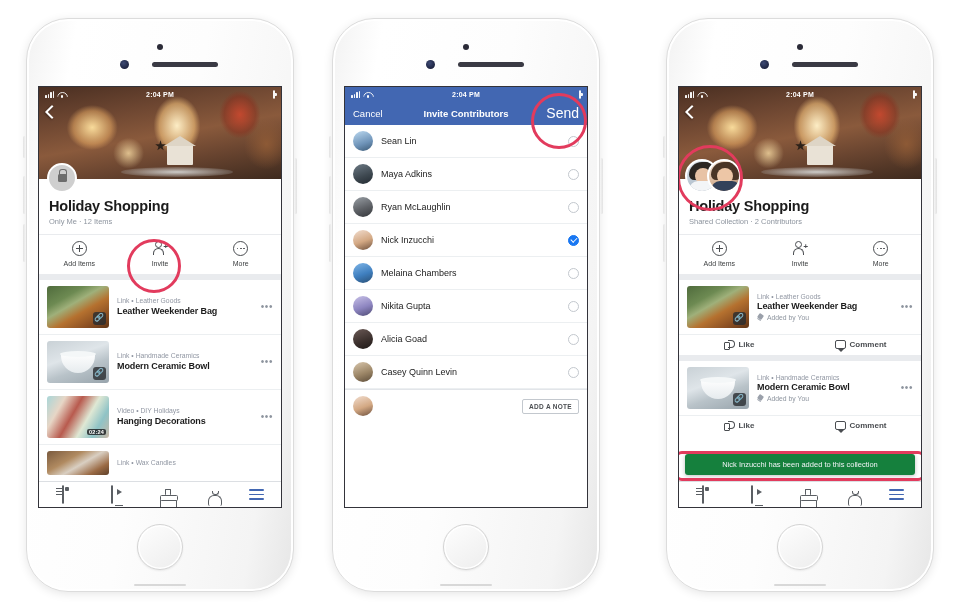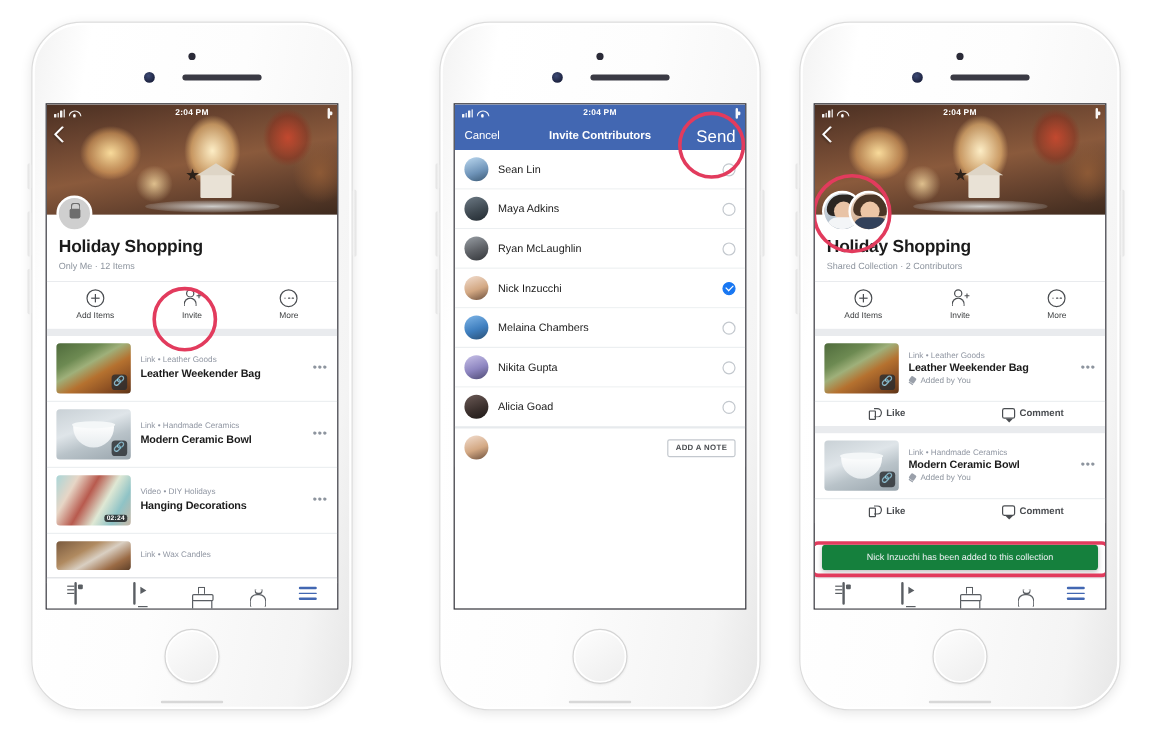--- a/index.html
+++ b/index.html
@@ -479,21 +479,21 @@
           </div>
       </div>
 
       <div class="ring" style="left:88px; top:152px; width:54px; height:54px;"></div>
     </div>
 
     <div class="home"></div>
     <div class="chin-line"></div>
   </div>
 
-  <div class="phone" style="left:366px;">
+  <div class="phone" style="left:332px;">
     <div class="phone-body"></div>
     <div class="phone-side side-a"></div>
     <div class="phone-side side-b"></div>
     <div class="phone-side side-c"></div>
     <div class="phone-side-r"></div>
     <div class="cam"></div>
     <div class="speaker"></div>
     <div class="front-cam"></div>
 
     <div class="screen">
@@ -546,20 +546,25 @@
           <span class="f-radio"></span>
         </div>
         <div class="friend">
           <span class="f-av" style="background:linear-gradient(160deg,#c9c2e8,#8d85c0 55%,#4e4a73);"></span>
           <span class="f-name">Nikita Gupta</span>
           <span class="f-radio"></span>
         </div>
         <div class="friend">
           <span class="f-av" style="background:linear-gradient(160deg,#6b5a56,#3a2f2c 60%,#1e1917);"></span>
           <span class="f-name">Alicia Goad</span>
+          <span class="f-radio"></span>
+        </div>
+        <div class="friend">
+          <span class="f-av" style="background:linear-gradient(160deg,#d9c7ad,#9d8768 55%,#5c4c39);"></span>
+          <span class="f-name">Casey Quinn Levin</span>
           <span class="f-radio"></span>
         </div>
       </div>
 
       <div class="note-row">
         <span class="f-av" style="background:linear-gradient(160deg,#f2ded0,#d3a883 55%,#6c4f3c);"></span>
         <button class="note-btn">ADD A NOTE</button>
       </div>
 
       <div class="ring" style="left:186px; top:6px; width:56px; height:56px;"></div>

